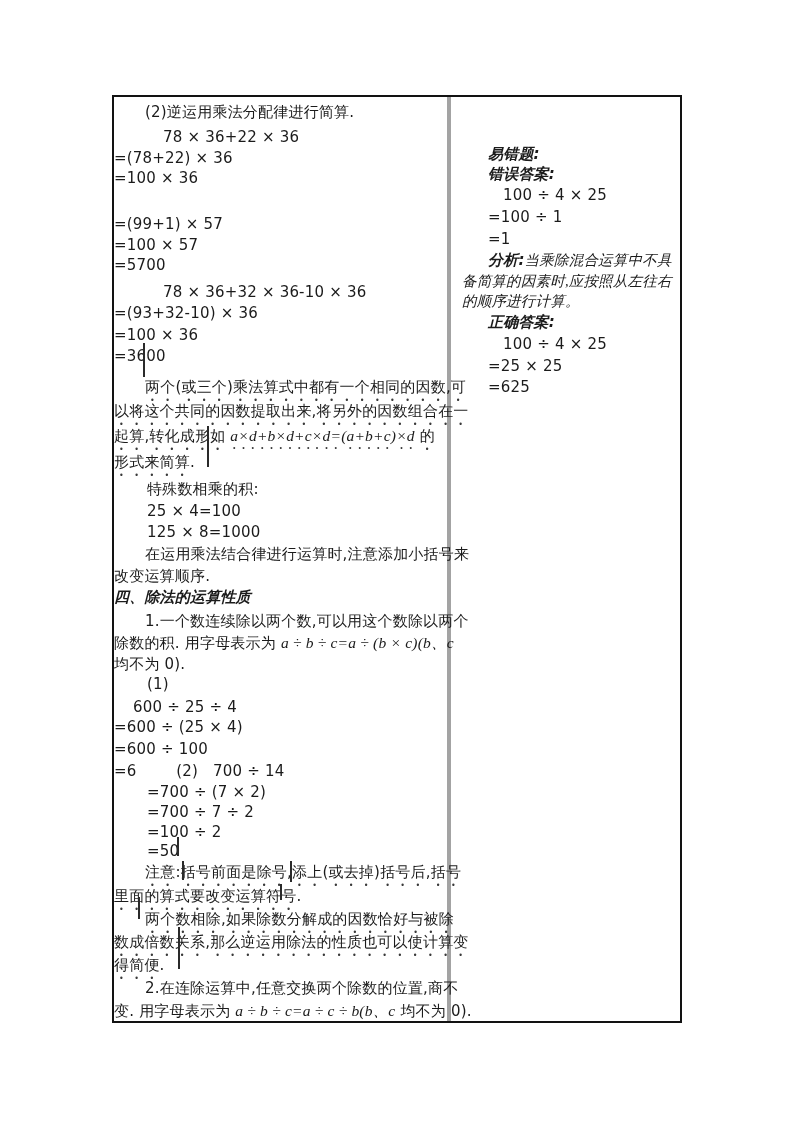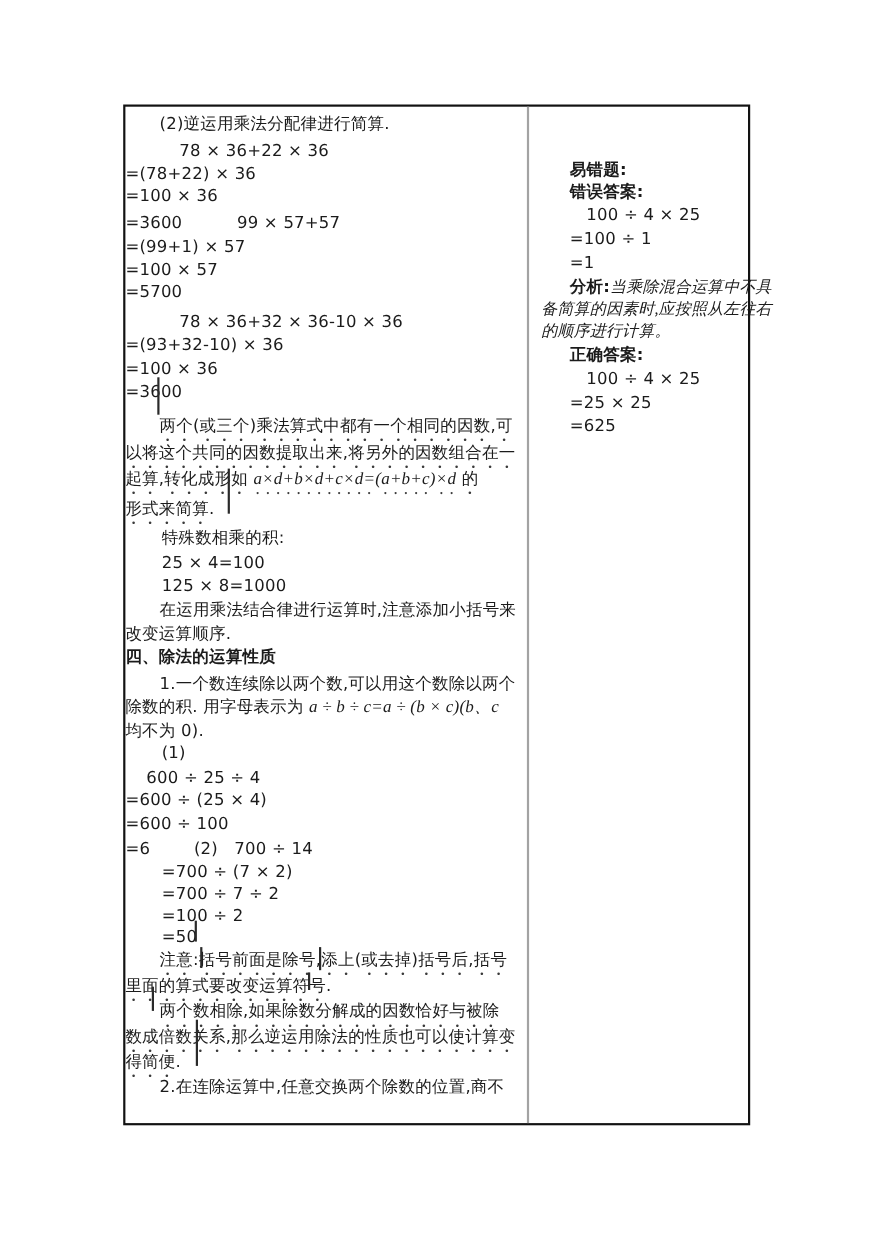--- a/index.html
+++ b/index.html
@@ -10,29 +10,29 @@
     color:#1b1b1b;
     overflow:hidden;
   }
   .doc-table{
     position:absolute;left:112px;top:95px;
     width:566px;height:924px;
     border:2px solid #121212;
     display:flex;
   }
   .cell{position:relative;height:100%;}
-  .cell-left{width:333px;border-right:2px solid #a3a3a3;padding-left:32px;}
+  .cell-left{width:333px;border-right:4px solid #a3a3a3;}
   .cell-right{flex:1;}
   .ln{
     position:absolute;
     font-size:15px;line-height:19px;
     white-space:pre;
     letter-spacing:0.2px;
   }
-  .b{font-weight:bold;}
+  .b{font-weight:bold;font-style:italic;}
   .dots{
     -webkit-text-emphasis:filled dot #3a3a3a;
     -webkit-text-emphasis-position:under right;
     text-emphasis:filled dot #3a3a3a;
     text-emphasis-position:under right;
   }
   .math{
     font-style:italic;
     font-family:"Liberation Serif","DejaVu Serif",serif;
     font-size:15.5px;
@@ -49,21 +49,20 @@
 </head>
 <body>
 
 <div class="doc-table">
 
   <div class="cell cell-left">
     <div class="ln" style="top:6px;left:31px">(2)逆运用乘法分配律进行简算.</div>
     <div class="ln" style="top:31px;left:49px">78 × 36+22 × 36</div>
     <div class="ln" style="top:52px;left:0">=(78+22) × 36</div>
     <div class="ln" style="top:72px;left:0">=100 × 36</div>
-    <div class="ln" style="top:96px;left:0">=3600          99 × 57+57</div>
     <div class="ln" style="top:118px;left:0">=(99+1) × 57</div>
     <div class="ln" style="top:139px;left:0">=100 × 57</div>
     <div class="ln" style="top:159px;left:0">=5700</div>
     <div class="ln" style="top:186px;left:49px">78 × 36+32 × 36-10 × 36</div>
     <div class="ln" style="top:207px;left:0">=(93+32-10) × 36</div>
     <div class="ln" style="top:229px;left:0">=100 × 36</div>
     <div class="ln" style="top:250px;left:0">=3600</div>
     <div class="ln dots" style="top:281px;left:31px">两个(或三个)乘法算式中都有一个相同的因数,可</div>
     <div class="ln dots" style="top:305px;left:0">以将这个共同的因数提取出来,将另外的因数组合在一</div>
     <div class="ln dots" style="top:329px;left:0"><span>起算,转化成形如 </span><span class="math">a×d+b×d+c×d=(a+b+c)×d</span><span> 的</span></div>
@@ -85,20 +84,21 @@
     <div class="ln" style="top:686px;left:33px">=700 ÷ (7 × 2)</div>
     <div class="ln" style="top:706px;left:33px">=700 ÷ 7 ÷ 2</div>
     <div class="ln" style="top:726px;left:33px">=100 ÷ 2</div>
     <div class="ln" style="top:745px;left:33px">=50</div>
     <div class="ln dots" style="top:766px;left:31px">注意:括号前面是除号,添上(或去掉)括号后,括号</div>
     <div class="ln dots" style="top:813px;left:31px">两个数相除,如果除数分解成的因数恰好与被除</div>
     <div class="ln dots" style="top:790px;left:0">里面的算式要改变运算符号.</div>
     <div class="ln dots" style="top:836px;left:0">数成倍数关系,那么逆运用除法的性质也可以使计算变</div>
     <div class="ln dots" style="top:859px;left:0">得简便.</div>
     <div class="ln" style="top:882px;left:31px">2.在连除运算中,任意交换两个除数的位置,商不</div>
+    <div class="ln" style="top:904px;left:0"><span>变. 用字母表示为 </span><span class="math">a ÷ b ÷ c=a ÷ c ÷ b(b、c</span><span> 均不为 0).</span></div>
 
     <div class="mark" style="left:29px;top:246px;height:34px"></div>
     <div class="mark" style="left:93px;top:329px;height:41px"></div>
     <div class="mark" style="left:63px;top:740px;height:19px"></div>
     <div class="mark" style="left:68px;top:764px;height:19px"></div>
     <div class="mark" style="left:176px;top:764px;height:21px"></div>
     <div class="mark" style="left:166px;top:787px;height:16px"></div>
     <div class="mark" style="left:24px;top:800px;height:22px"></div>
     <div class="mark" style="left:64px;top:830px;height:42px"></div>
   </div>

